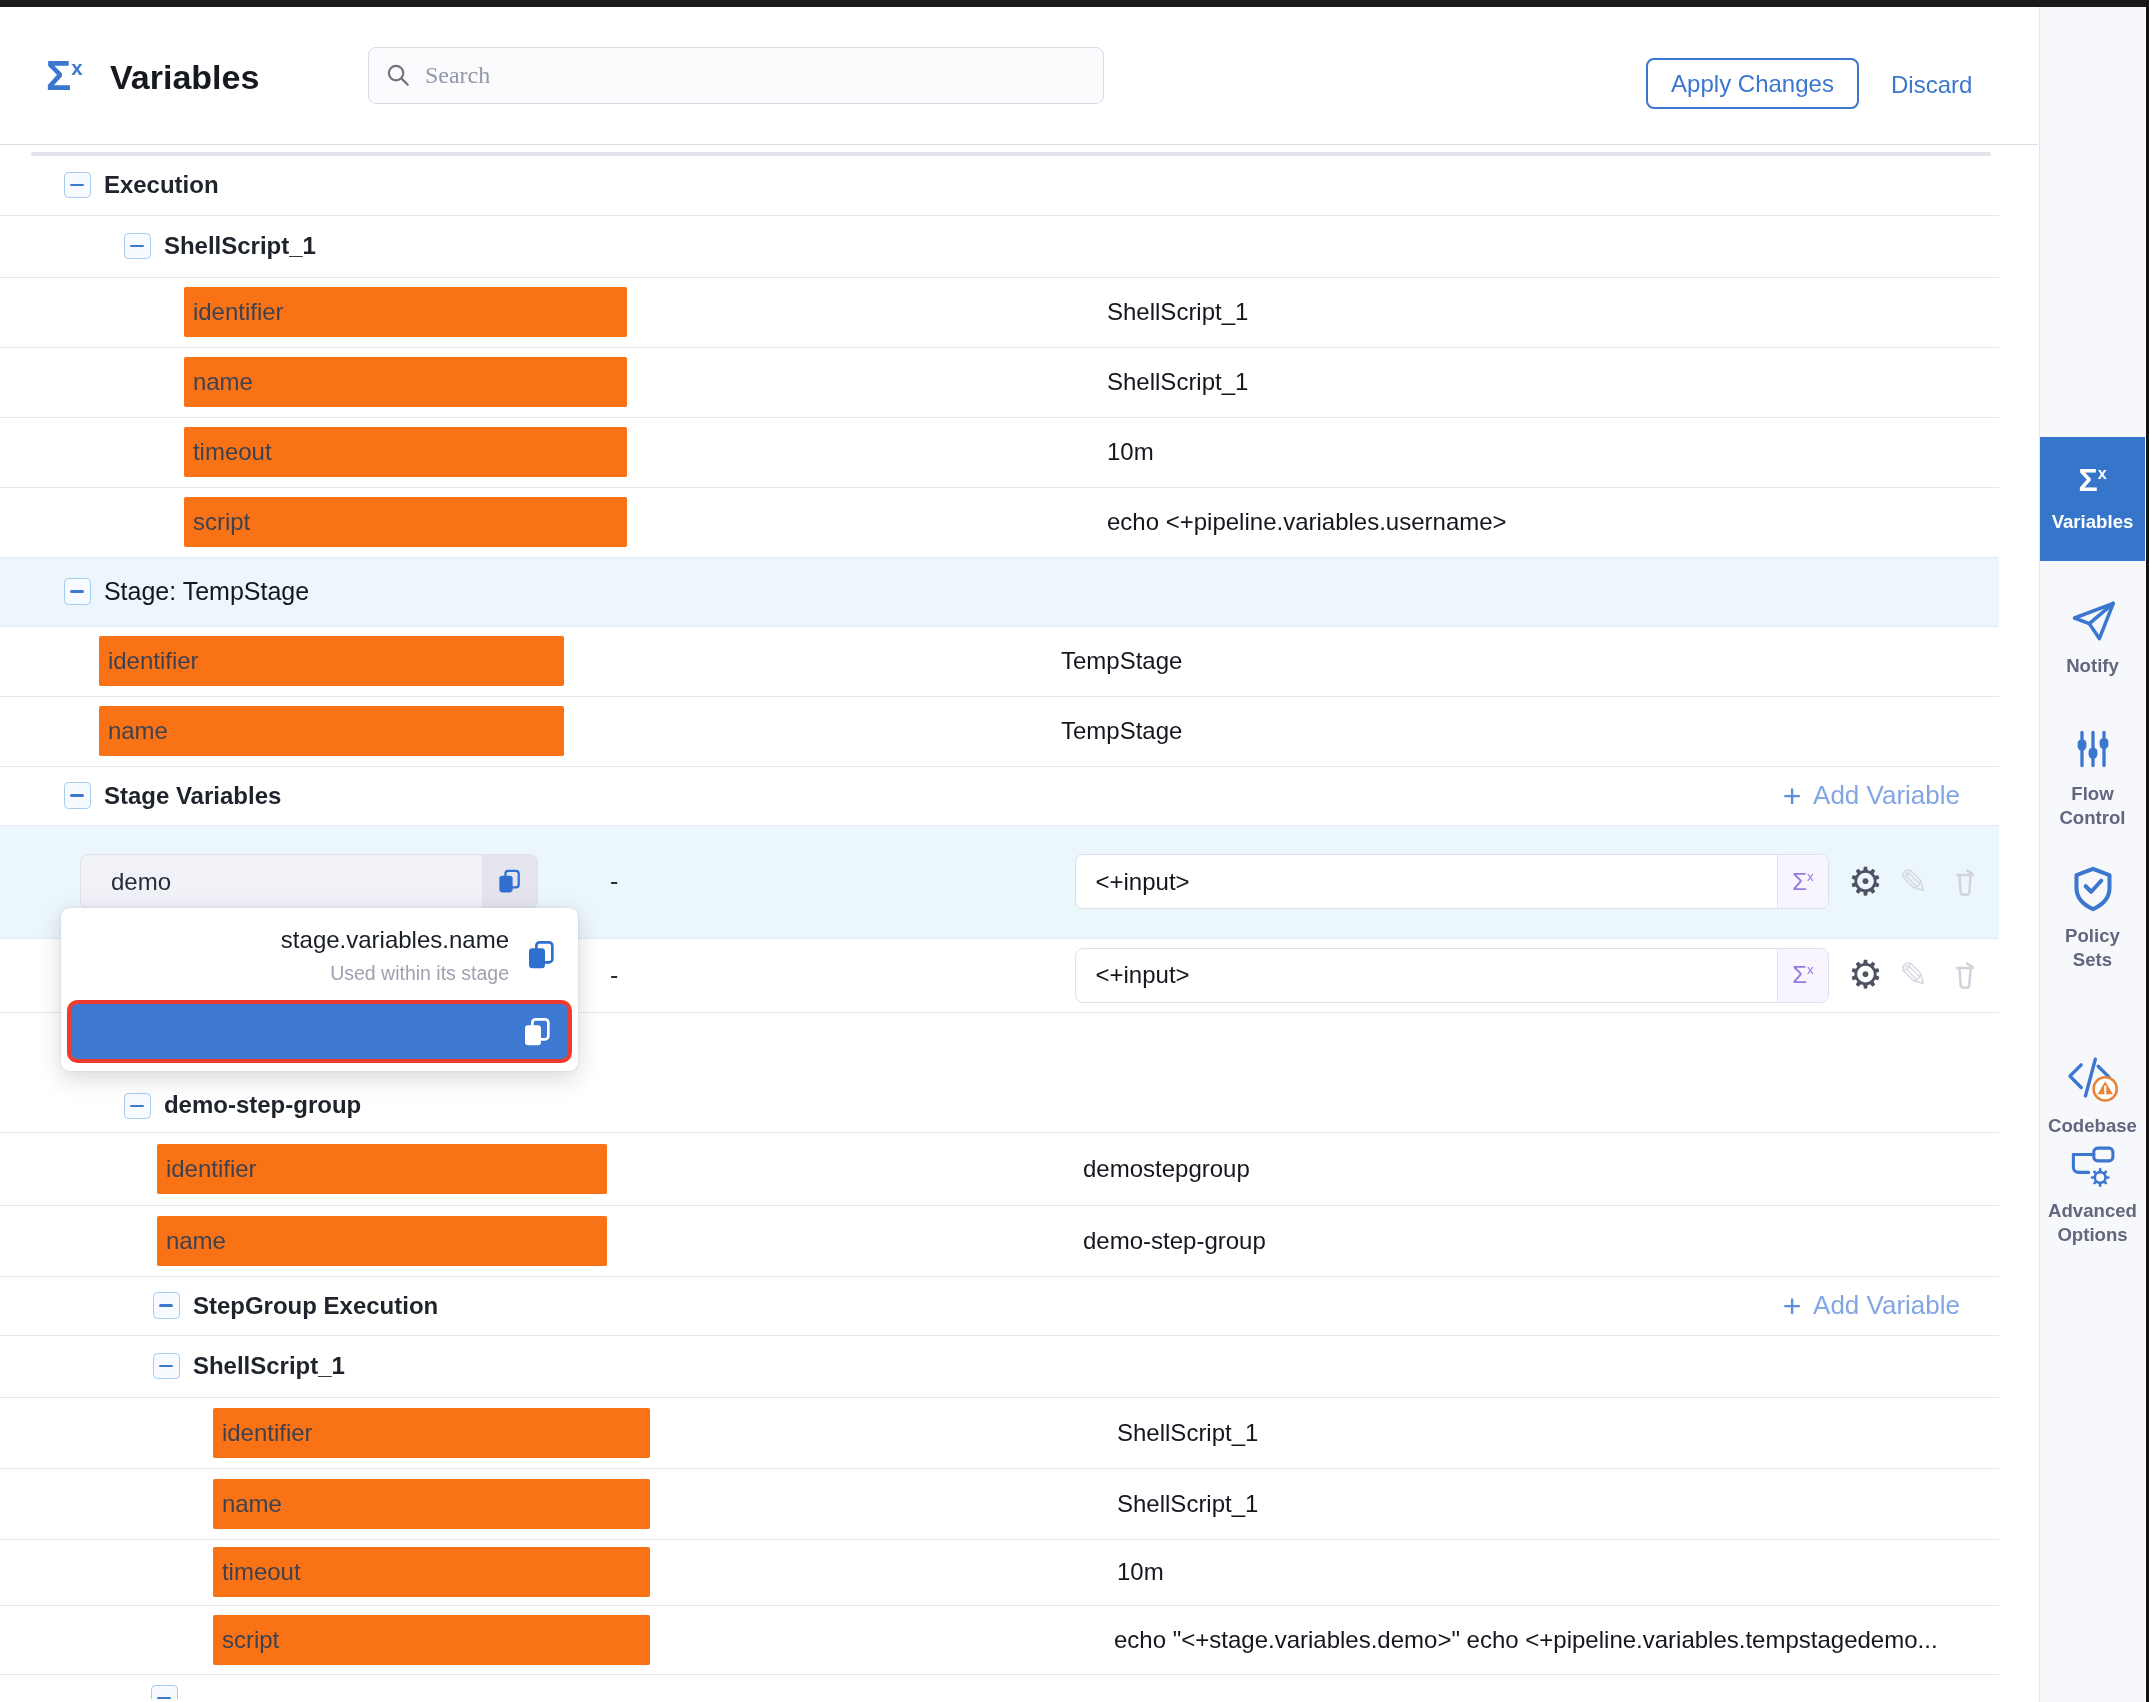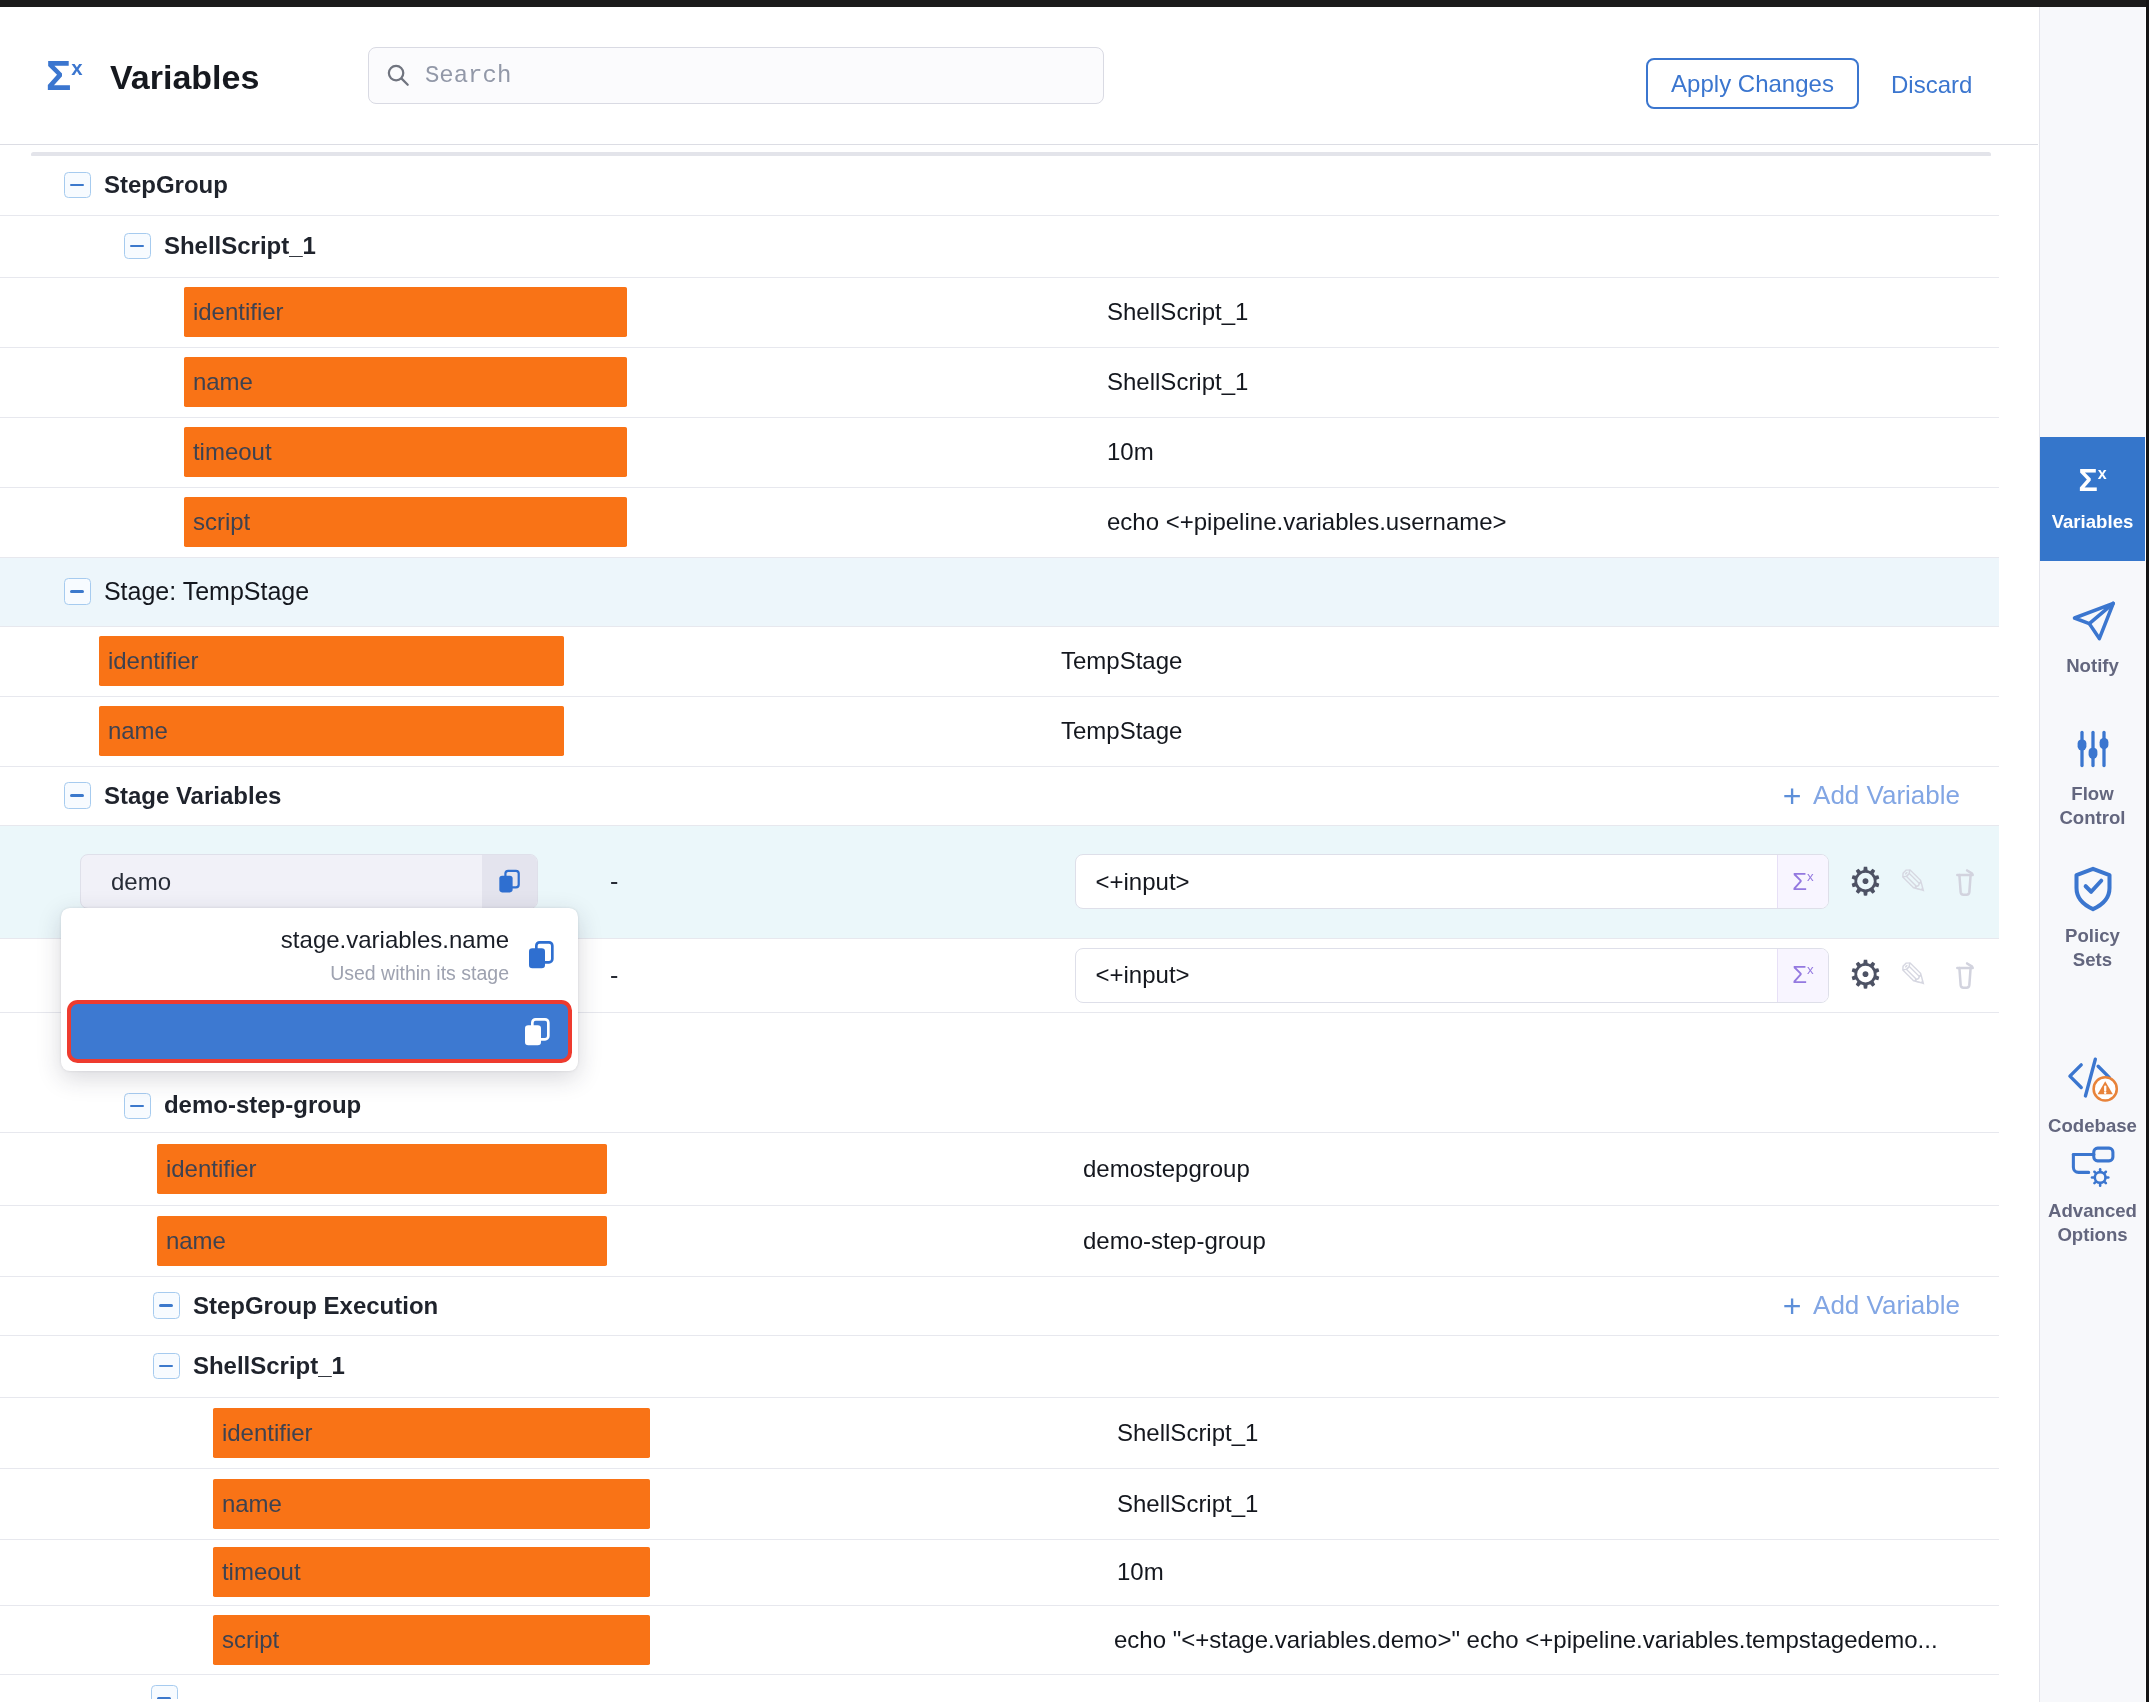--- a/index.html
+++ b/index.html
@@ -14,21 +14,21 @@
     background:#F7F8FB; border-left:1.8px solid #E4E5EC; }
 
   
   .header { position:relative; height:138px; border-bottom:1.8px solid #DCDDE4; background:#fff; }
   .brand { position:absolute; left:46px; top:48px; color:#3B76CF; font-weight:bold; font-size:42px; line-height:1; }
   .brand sup { font-size:20.4px; font-weight:bold; }
   .title { position:absolute; left:110px; top:51px; font-size:34px; font-weight:bold; color:#16191F; }
   .search { position:absolute; left:368px; top:40px; width:736px; height:57px; border:1.8px solid #D9DAE3;
     border-radius:8px; background:#FBFBFD; display:flex; align-items:center; padding:0 16px; gap:13.3px; }
   .search input { border:none; outline:none; background:transparent; font-size:24px; color:#15803d; width:100%;
-    font-family:Liberation Mono, monospace; }
+    font-family:Liberation Serif, serif; }
   .search input::placeholder { color:#9298A8; }
   .btn-apply { position:absolute; left:1646px; top:51px; width:213px; height:51px; border:2.2px solid #3B76CF;
     border-radius:8px; color:#3B76CF; font-size:24px; font-weight:500; background:#fff;
     display:flex; align-items:center; justify-content:center; cursor:pointer; }
   .discard { position:absolute; left:1891px; top:64px; font-size:24px; color:#3B76CF; cursor:pointer; }
 
   .scrollbar { position:absolute; top:145px; left:31px; width:1960px; height:5.3px; background:#E3E4EA; border-radius:2.7px; }
 
   
   .table { margin-top:10.6px; width:1999px; }
@@ -116,21 +116,21 @@
     <div class="btn-apply">Apply Changes</div>
     <div class="discard">Discard</div>
   </div>
 
   <div class="scrollbar"></div>
 
   <div class="table">
 
     <div class="row" style="height:60px">
       <span class="collapse" style="margin-left:64px"></span>
-      <span class="sec">StepGroup</span>
+      <span class="sec">Execution</span>
     </div>
 
     <div class="row" style="height:62px">
       <span class="collapse" style="margin-left:124px"></span>
       <span class="sec">ShellScript_1</span>
     </div>
 
     <div class="row" style="height:70px">
       <span class="lblbox" style="margin-left:184px;width:443px">
           <span>identifier</span>

